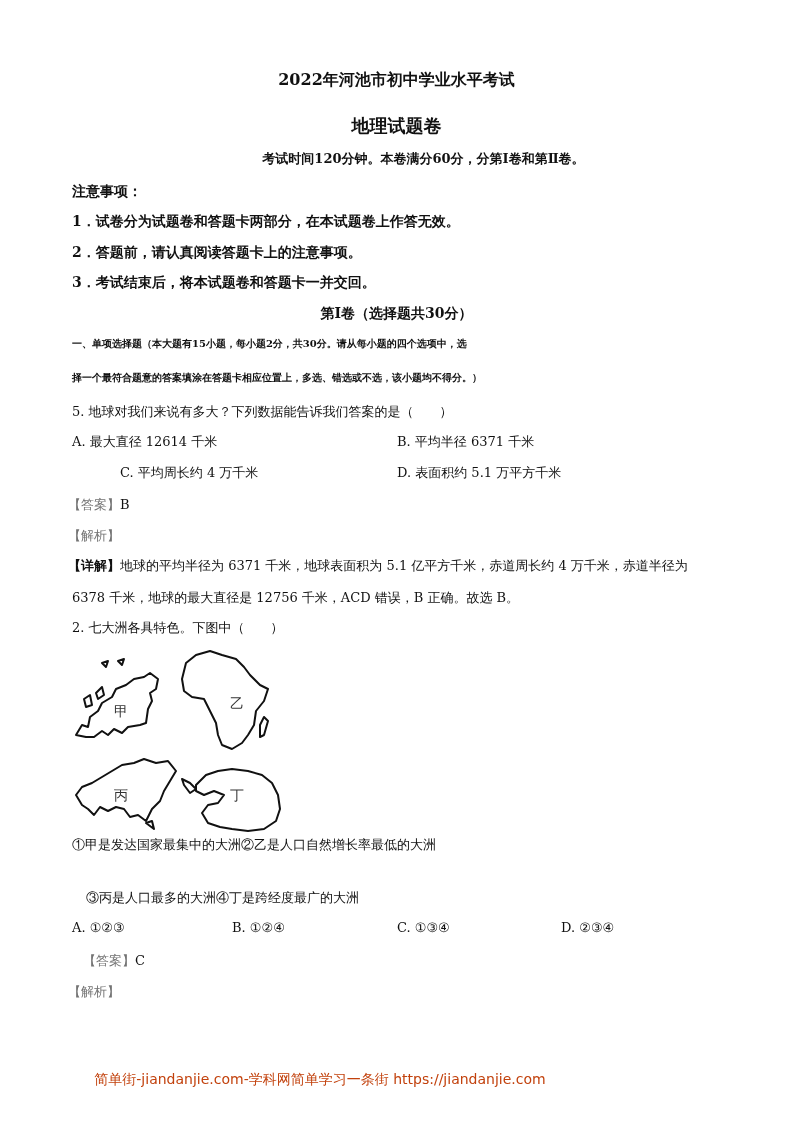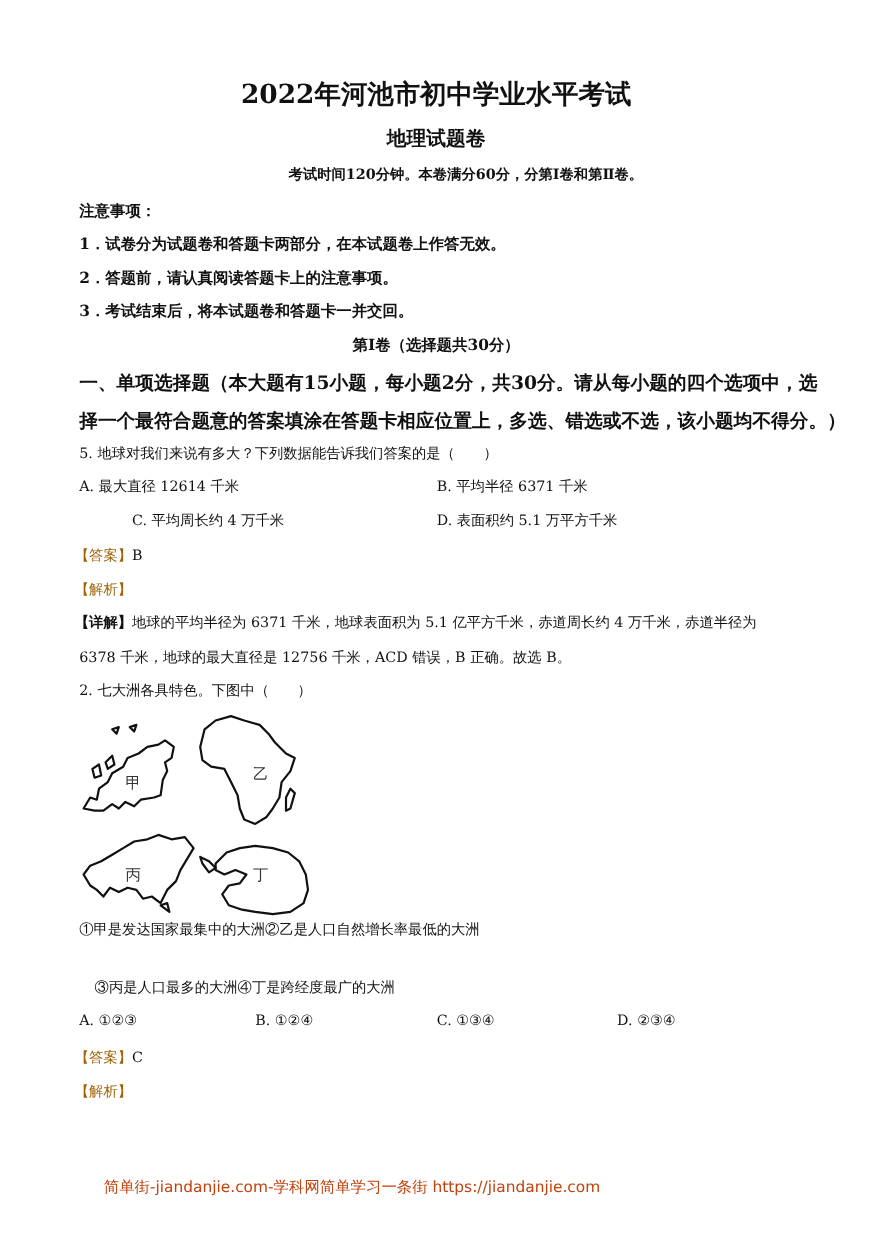--- a/index.html
+++ b/index.html
@@ -1,25 +1,25 @@
 <!DOCTYPE html>
 <html><head>
 <meta charset="utf-8">
 <style>
   html, body { margin: 0; padding: 0; background: #ffffff; }
   body { width: 793px; height: 1122px; position: relative; overflow: hidden;
          font-family: "DejaVu Serif", "Liberation Serif", serif; color: #111; }
   .abs { position: absolute; white-space: nowrap; }
-  .title { font-size: 24px; font-weight: bold; left: 0; width: 793px; text-align: center; }
+  .title { font-size: 16px; font-weight: bold; left: 0; width: 793px; text-align: center; }
   .subtitle { font-size: 18px; font-weight: bold; left: 0; width: 793px; text-align: center; }
   .info { font-size: 13px; font-weight: bold; left: 0; width: 793px; text-align: center; }
   .bold14 { font-size: 14px; font-weight: bold; left: 72px; }
-  .sec { font-size: 17px; font-weight: bold; left: 72px; }
+  .sec { font-size: 10px; font-weight: bold; left: 72px; }
   .txt { font-size: 13px; left: 72px; }
-  .tag { color: #a16207; }
+  .tag { color: #737373; }
   .footer { font-family: "DejaVu Sans", sans-serif; font-size: 14px; color: #c2410c; left: 0; width: 640px; text-align: center; }
   .map-label { font-size: 14px; color: #333; }
 </style>
 </head>
 <body>
 
 <div class="abs title" style="top:70px;">2022年河池市初中学业水平考试</div>
 <div class="abs subtitle" style="top:114px;">地理试题卷</div>
 <div class="abs info" style="top:150px;padding-left:27px;">考试时间120分钟。本卷满分60分，分第Ⅰ卷和第Ⅱ卷。</div>
 
@@ -73,18 +73,18 @@
   <span class="abs map-label" style="left:42px; top:142px;">丙</span>
   <span class="abs map-label" style="left:158px; top:142px;">丁</span>
 </div>
 
 <div class="abs txt" style="top:836px;">①甲是发达国家最集中的大洲②乙是人口自然增长率最低的大洲</div>
 <div class="abs txt" style="top:889px;margin-left:14px;">③丙是人口最多的大洲④丁是跨经度最广的大洲</div>
 <div class="abs txt" style="top:920px;">A. ①②③</div>
 <div class="abs txt" style="top:920px; left:232px;">B. ①②④</div>
 <div class="abs txt" style="top:920px; left:397px;">C. ①③④</div>
 <div class="abs txt" style="top:920px; left:561px;">D. ②③④</div>
-<div class="abs txt" style="top:952px; left:68px;">
+<div class="abs txt" style="top:952px; left:83px;">
   <span class="tag">【答案】</span><span>C</span>
 </div>
 <div class="abs txt tag" style="top:983px; left:68px;">【解析】</div>
 
 <div class="abs footer" style="top:1071px;">简单街-jiandanjie.com-学科网简单学习一条街 https://jiandanjie.com</div>
 
 </body></html>

